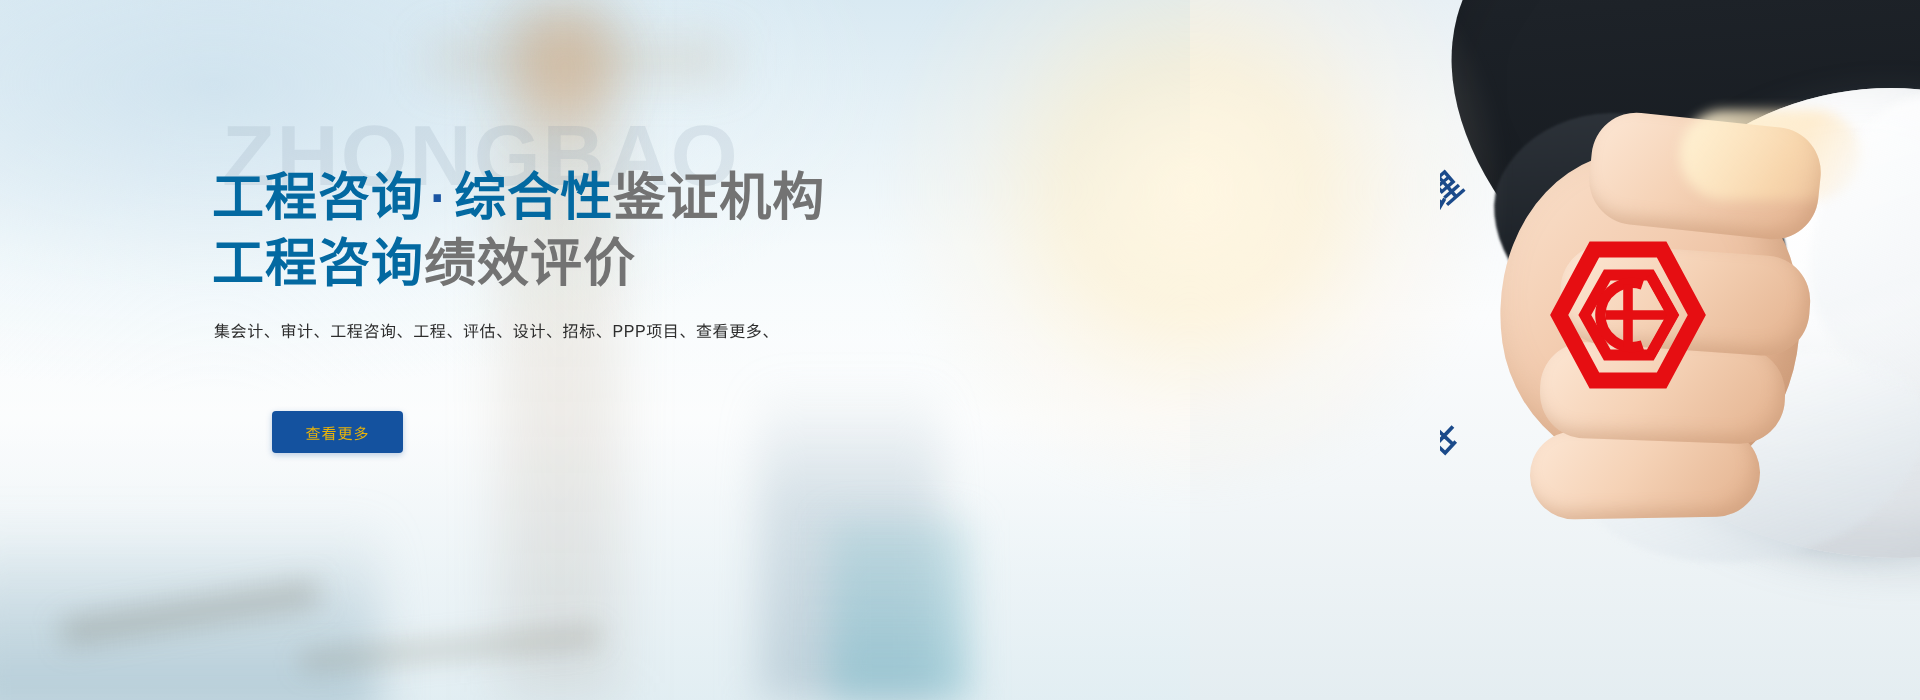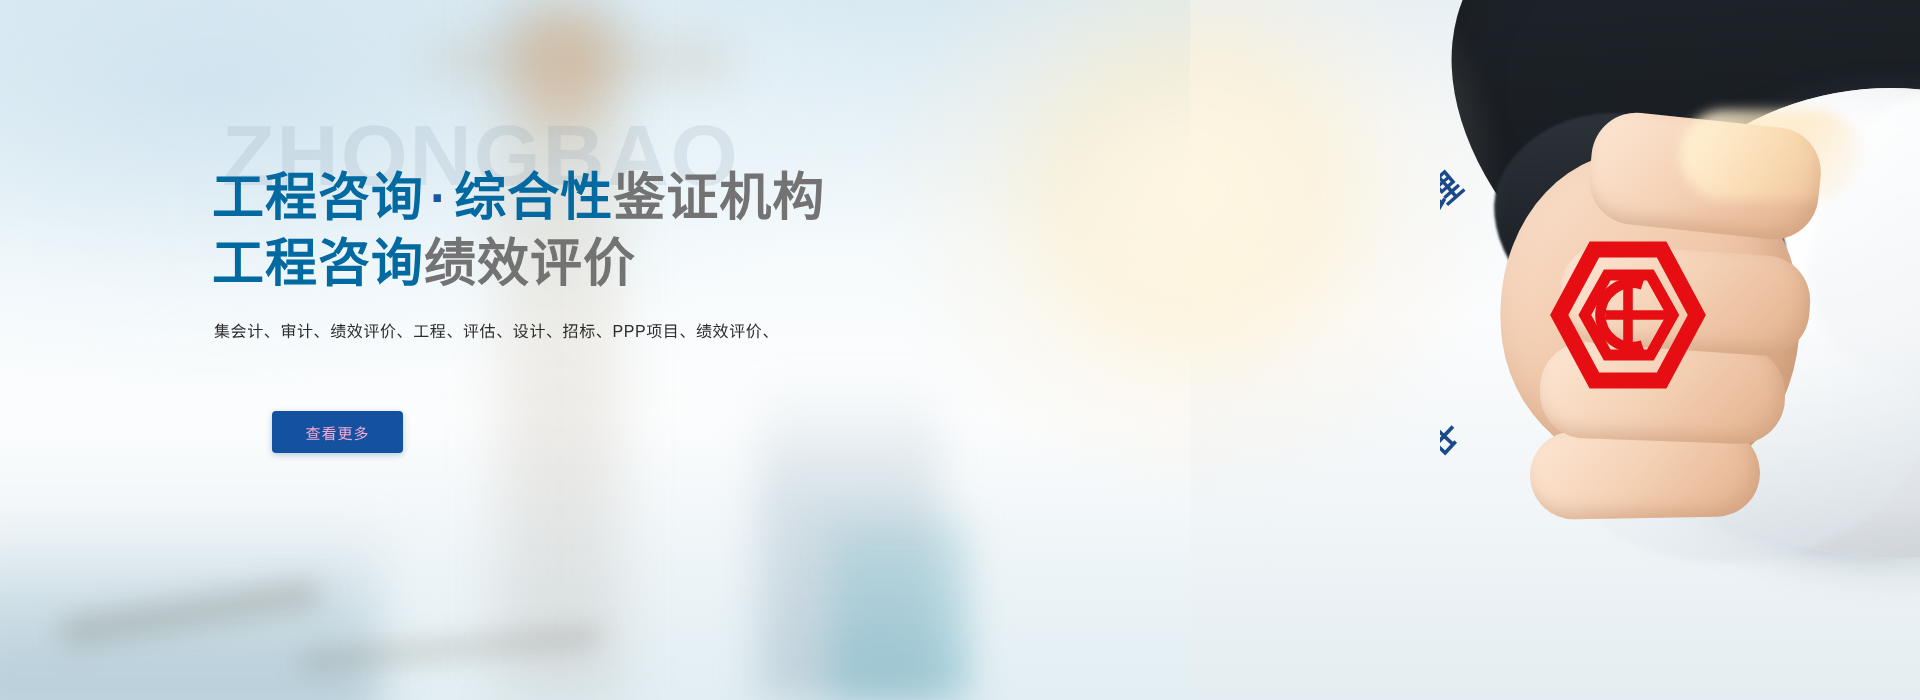--- a/index.html
+++ b/index.html
@@ -331,21 +331,21 @@
   .cta {
     position: absolute;
     left: 60px;
     top: 407px;
     display: inline-flex;
     align-items: center;
     justify-content: center;
     width: 131px;
     height: 42px;
     background: #14529f;
-    color: #f9a8d4;
+    color: #eab308;
     font-size: 15px;
     letter-spacing: 1px;
     border: none;
     border-radius: 4px;
     cursor: pointer;
     text-decoration: none;
     box-shadow: 0 2px 6px rgba(20,82,159,0.28);
   }
 </style>
 </head>
@@ -415,19 +415,19 @@
     <div class="headline">
       <div class="headline-line">
         <span class="hl-blue">工程咨询</span><span class="hl-dot">·</span><span class="hl-blue">综合性</span><span class="hl-orange">鉴证机构</span>
       </div>
       <div class="headline-line">
         <span class="hl-blue">工程咨询</span><span class="hl-orange">绩效评价</span>
       </div>
     </div>
 
     <div class="desc">
-      <div class="desc-line">集会计、审计、绩效评价、工程、评估、设计、招标、PPP项目、绩效评价、</div>
+      <div class="desc-line">集会计、审计、工程咨询、工程、评估、设计、招标、PPP项目、查看更多、</div>
     </div>
 
     <a class="cta" href="#">查看更多</a>
   </div>
 
 </div>
 
 </body></html>

